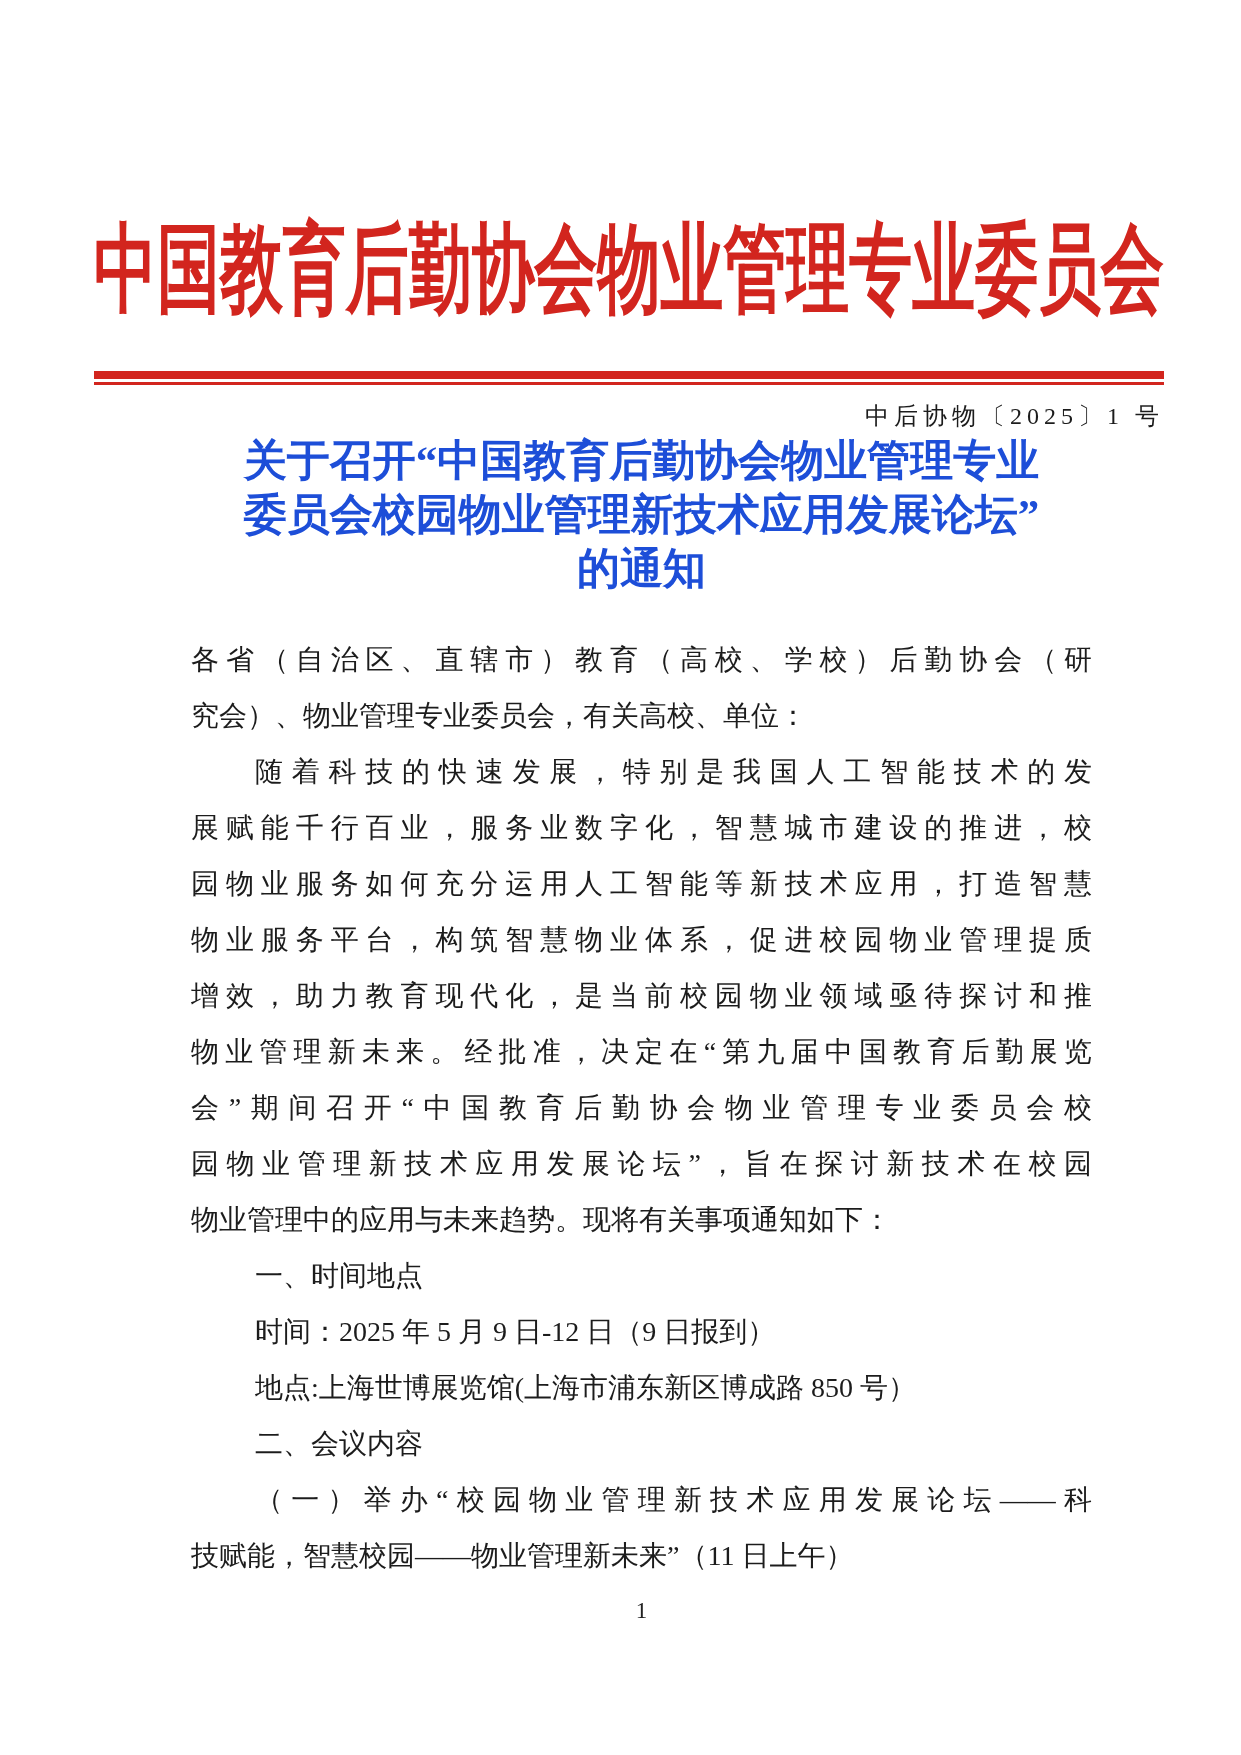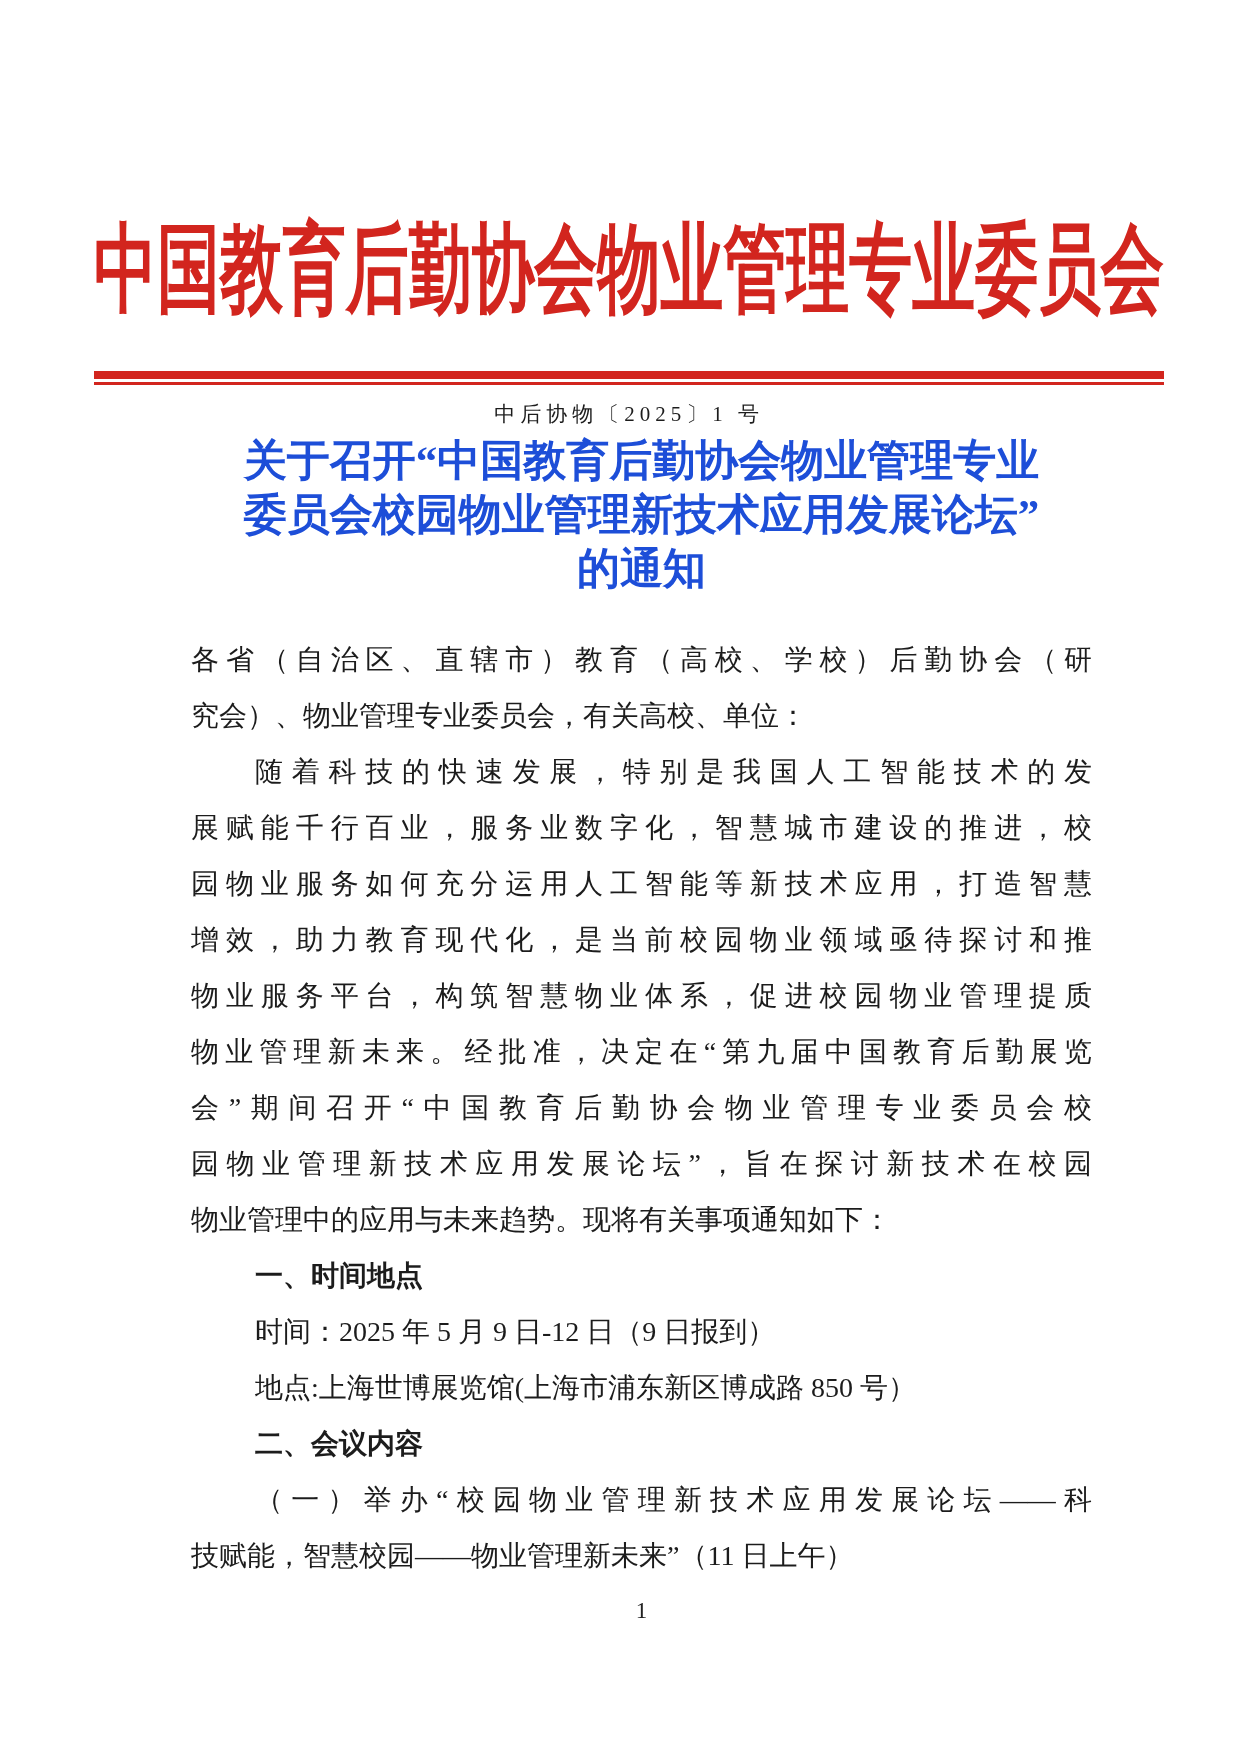--- a/index.html
+++ b/index.html
@@ -32,22 +32,22 @@
   .divider { position: absolute; left: 73px; top: 371px; width: 1070px; }
   .divider-thick { height: 8px; background: #d2251e; }
   .divider-thin  { height: 3px; background: #d2251e; margin-top: 3px; }
 
   
   .doc-number {
     position: absolute;
     left: 73px;
     top: 400px;
     width: 1070px;
-    text-align: center;
-    font-size: 21px;
+    text-align: right;
+    font-size: 24px;
     letter-spacing: 5px;
     white-space: nowrap;
   }
 
   
   .notice-title {
     position: absolute;
     left: 0;
     top: 434px;
     width: 1241px;
@@ -69,21 +69,21 @@
   }
   .bl {
     text-align: justify;
     text-align-last: left;
     white-space: nowrap;
   }
   .bl.fill { white-space: normal; text-align-last: justify; }
   .bl.indent { padding-left: 64px; }
   .bl.h {
     font-family: "Liberation Sans", "DejaVu Sans", sans-serif;
-    font-weight: bold;
+    font-weight: normal;
   }
   .bl.b { font-weight: normal; }
 
   .page-number {
     position: absolute;
     left: 0;
     top: 1598px;
     width: 1241px;
     text-align: center;
     font-size: 23px;
@@ -111,22 +111,22 @@
     <div>委员会校园物业管理新技术应用发展论坛”</div>
     <div>的通知</div>
   </div>
 
   <div class="body-block">
     <div class="bl fill">各省（自治区、直辖市）教育（高校、学校）后勤协会（研</div>
     <div class="bl">究会）、物业管理专业委员会，有关高校、单位：</div>
     <div class="bl fill indent">随着科技的快速发展，特别是我国人工智能技术的发</div>
     <div class="bl fill">展赋能千行百业，服务业数字化，智慧城市建设的推进，校</div>
     <div class="bl fill">园物业服务如何充分运用人工智能等新技术应用，打造智慧</div>
+    <div class="bl fill">物业服务平台，构筑智慧物业体系，促进校园物业管理提质</div>
     <div class="bl fill">增效，助力教育现代化，是当前校园物业领域亟待探讨和推</div>
-    <div class="bl fill">物业服务平台，构筑智慧物业体系，促进校园物业管理提质</div>
     <div class="bl fill">物业管理新未来。经批准，决定在“第九届中国教育后勤展览</div>
     <div class="bl fill">会”期间召开“中国教育后勤协会物业管理专业委员会校</div>
     <div class="bl fill">园物业管理新技术应用发展论坛”，旨在探讨新技术在校园</div>
     <div class="bl">物业管理中的应用与未来趋势。现将有关事项通知如下：</div>
     <div class="bl h indent">一、时间地点</div>
     <div class="bl indent">时间：2025 年 5 月 9 日-12 日（9 日报到）</div>
     <div class="bl indent">地点:上海世博展览馆(上海市浦东新区博成路 850 号）</div>
     <div class="bl h indent">二、会议内容</div>
     <div class="bl b fill indent">（一）举办“校园物业管理新技术应用发展论坛——科</div>
     <div class="bl b">技赋能，智慧校园——物业管理新未来”（11 日上午）</div>

